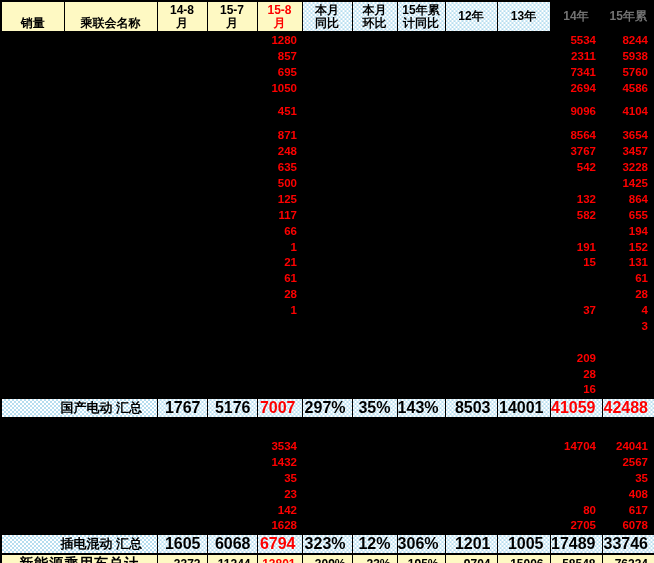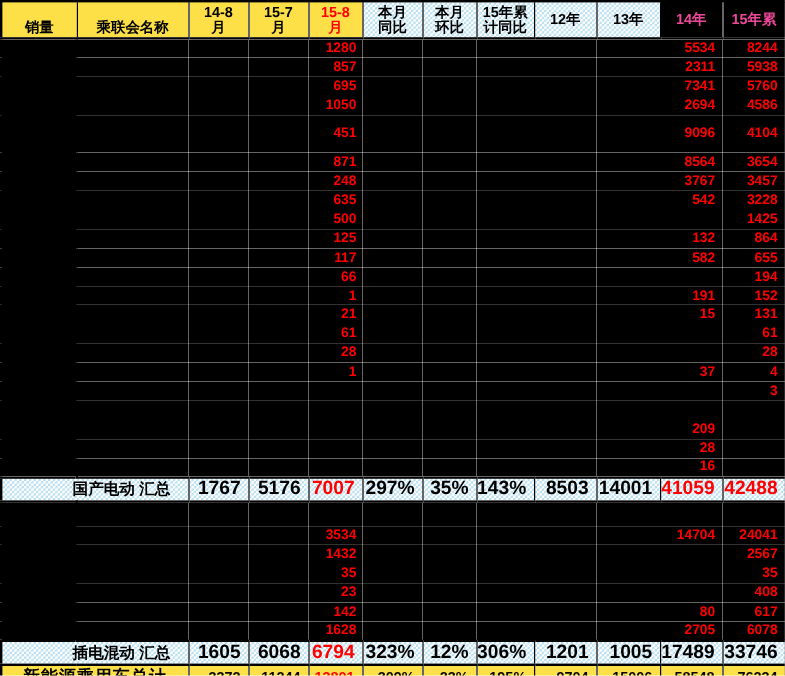--- a/index.html
+++ b/index.html
@@ -6,26 +6,26 @@
   .wrap{width:654px;height:563px;overflow:hidden;}
   table{border-collapse:collapse;table-layout:fixed;width:654px;border:2px solid #000;}
   th,td{box-sizing:border-box;overflow:hidden;white-space:nowrap;
         font-family:"Liberation Sans","DejaVu Sans",sans-serif;font-weight:bold;
         padding:0;margin:0;color:#000;}
   
   .bgblue{background-color:#ffffff;
     background-image:linear-gradient(45deg,#b5ddef 25%,transparent 25%,transparent 75%,#b5ddef 75%),
                      linear-gradient(45deg,#b5ddef 25%,transparent 25%,transparent 75%,#b5ddef 75%);
     background-size:4px 4px;background-position:0 0,2px 2px;}
-  .bgyellow{background:#fde047;}
+  .bgyellow{background:#fef9c3;}
   
   thead th{height:31px;font-size:12px;line-height:1.08;border:1px solid #000;
            border-bottom:2px solid #000;vertical-align:middle;text-align:center;white-space:pre-line;}
   th.valign-b{vertical-align:bottom;padding-bottom:1px;font-family:Liberation Serif, serif;}
-  th.hk{background:#000;color:#ec4899;border-color:#000;}
+  th.hk{background:#000;color:#737373;border-color:#000;}
   .red-t{color:#fe0000;}
   
   tr.dr td{height:15.9px;font-size:11.5px;background:#000;border:none;}
   tr.tall td{height:31.8px;}
   tr.ph1 td{height:21px;}
   td.gl{border-bottom:1px solid #fff;border-right:1px solid #fff;}
   td.num{text-align:right;padding-right:5px;}
   td.rv{color:#fe0000;}
   td.yv{padding-right:6px;}
   

